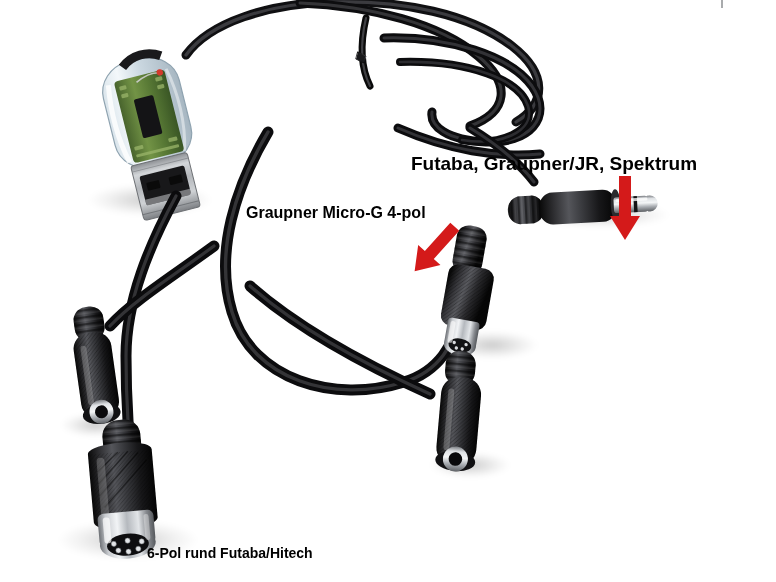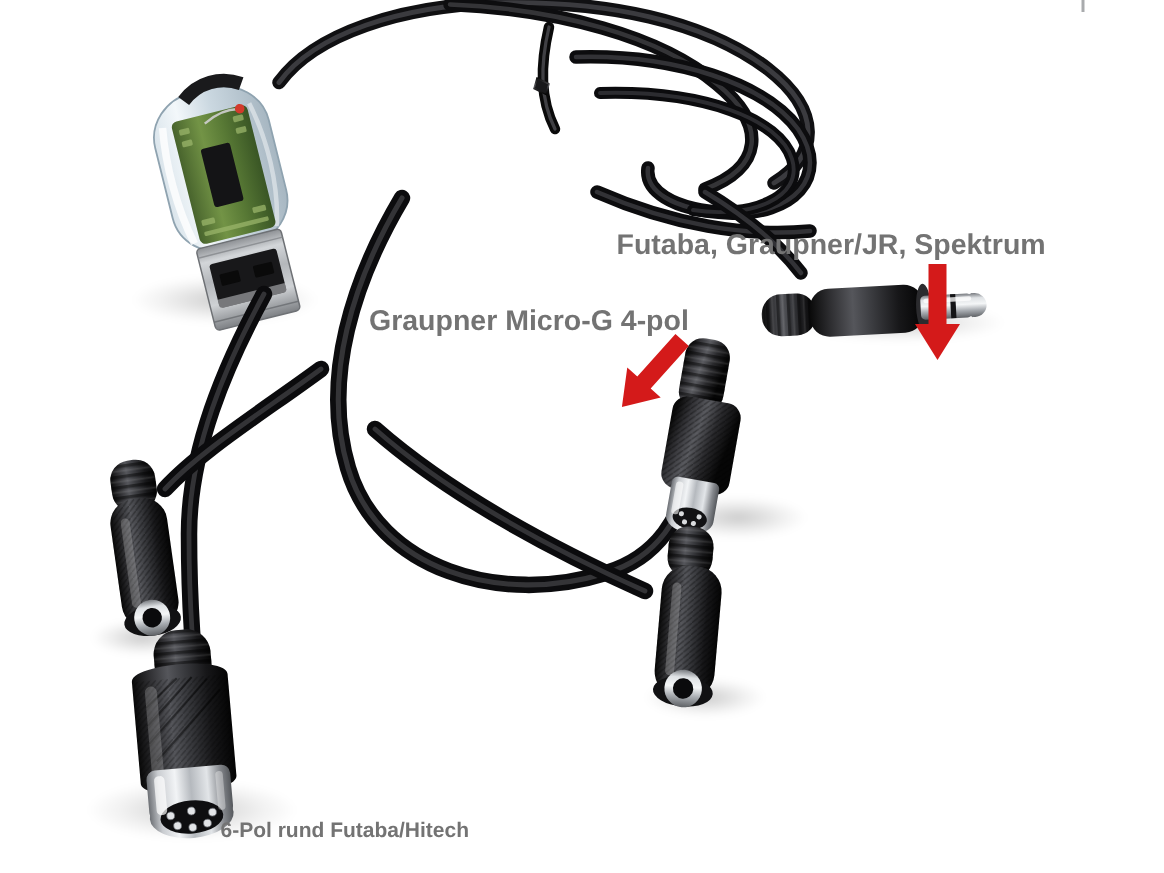--- a/index.html
+++ b/index.html
@@ -20,27 +20,27 @@
     left:0; top:0;
     width:776px;
     height:582px;
     display:block;
   }
   
   .anno-label{
     position:absolute;
     font-family:"Liberation Sans", sans-serif;
     font-weight:bold;
-    color:#737373;
+    color:#000000;
     white-space:nowrap;
     line-height:1;
     letter-spacing:0px;
   }
   #label-futaba{ left:411px; top:154px; font-size:19px; }
-  #label-microg{ left:246px; top:205px; font-size:19px; }
+  #label-microg{ left:246px; top:205px; font-size:16px; }
   #label-dinsix{ left:147px; top:546px; font-size:14px; }
 
   
   #edge-tick{
     position:absolute;
     left:721px; top:0px;
     width:2px; height:8px;
     background:#a9abad;
   }
 </style>

